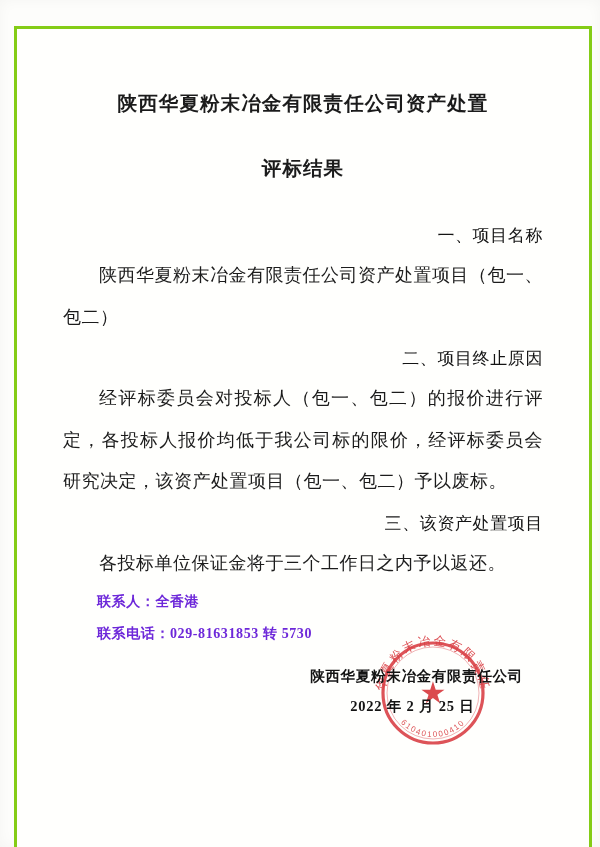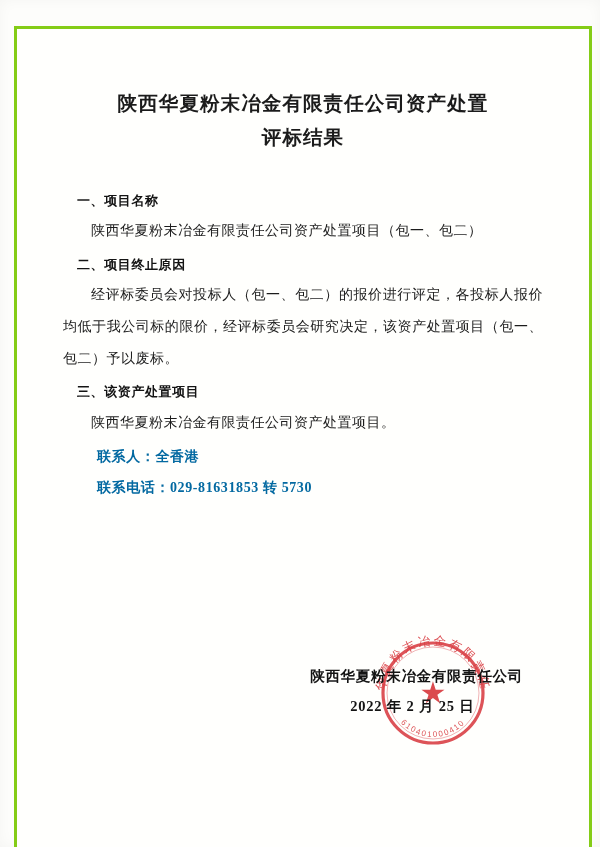--- a/index.html
+++ b/index.html
@@ -41,51 +41,53 @@
     margin: 58px 0 0 0;
     text-align: center;
     font-size: 19.5px;
     font-weight: bold;
     line-height: 1.72;
     letter-spacing: 1.1px;
     color: #1b1b1b;
   }
   .doc-title .line2 {
     display: block;
+    margin-top: 31px;
   }
   .content {
     margin: 32px 46px 0 46px;
     color: #191919;
   }
   .section {
     margin-bottom: 2px;
   }
   .sec-head {
-    font-size: 13px;
-    font-weight: bold;
+    font-size: 17px;
+    font-weight: normal;
     letter-spacing: 0.6px;
     line-height: 2.25;
     padding-left: 14px;
     color: #141414;
+    text-align: right;
   }
   .para {
-    font-size: 14px;
+    font-size: 18px;
     line-height: 2.3;
     text-indent: 2em;
     letter-spacing: 0.5px;
     color: #1c1c1c;
     text-align: justify;
   }
   .sub {
     font-size: 14px;
     font-weight: bold;
     line-height: 2.25;
     padding-left: 34px;
     letter-spacing: 0.6px;
-    color: #0369a1;
+    color: #6d28d9;
   }
   .signature {
     position: absolute;
     right: 66px;
     top: 632px;
     text-align: left;
     font-size: 14.5px;
     font-weight: bold;
     line-height: 2.1;
     letter-spacing: 0.7px;
@@ -125,21 +127,21 @@
         <div class="para">陕西华夏粉末冶金有限责任公司资产处置项目（包一、包二）</div>
       </div>
 
       <div class="section">
         <div class="sec-head">二、项目终止原因</div>
         <div class="para">经评标委员会对投标人（包一、包二）的报价进行评定，各投标人报价均低于我公司标的限价，经评标委员会研究决定，该资产处置项目（包一、包二）予以废标。</div>
       </div>
 
       <div class="section">
         <div class="sec-head">三、该资产处置项目</div>
-        <div class="para">陕西华夏粉末冶金有限责任公司资产处置项目。</div>
+        <div class="para">各投标单位保证金将于三个工作日之内予以返还。</div>
       </div>
 
       <div class="section">
         <div class="sub">联系人：全香港</div>
         <div class="sub">联系电话：029-81631853 转 5730</div>
       </div>
 
     </div>
 
     <div class="stamp">

